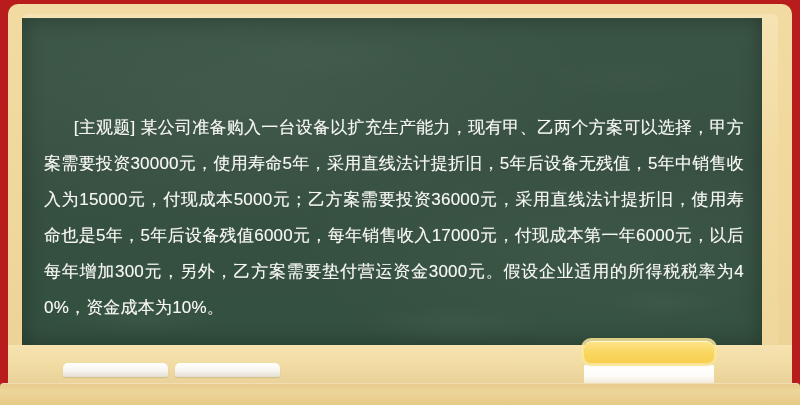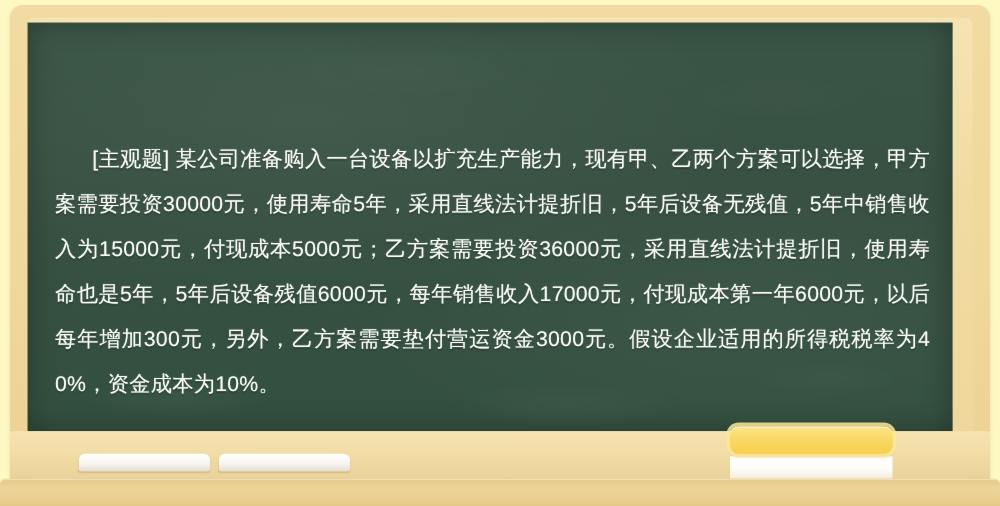--- a/index.html
+++ b/index.html
@@ -12,21 +12,21 @@
     height: 405px;
     overflow: hidden;
     font-family: "Liberation Sans", "DejaVu Sans", sans-serif;
   }
 
   
   .stage {
     position: relative;
     width: 800px;
     height: 405px;
-    background: #fef9c3;
+    background: #b91c1c;
   }
 
   
   .frame {
     position: absolute;
     left: 8px;
     top: 4px;
     width: 784px;
     height: 389px;
     background: linear-gradient(180deg, #f2dba2 0%, #f0d79b 55%, #ecd195 100%);

